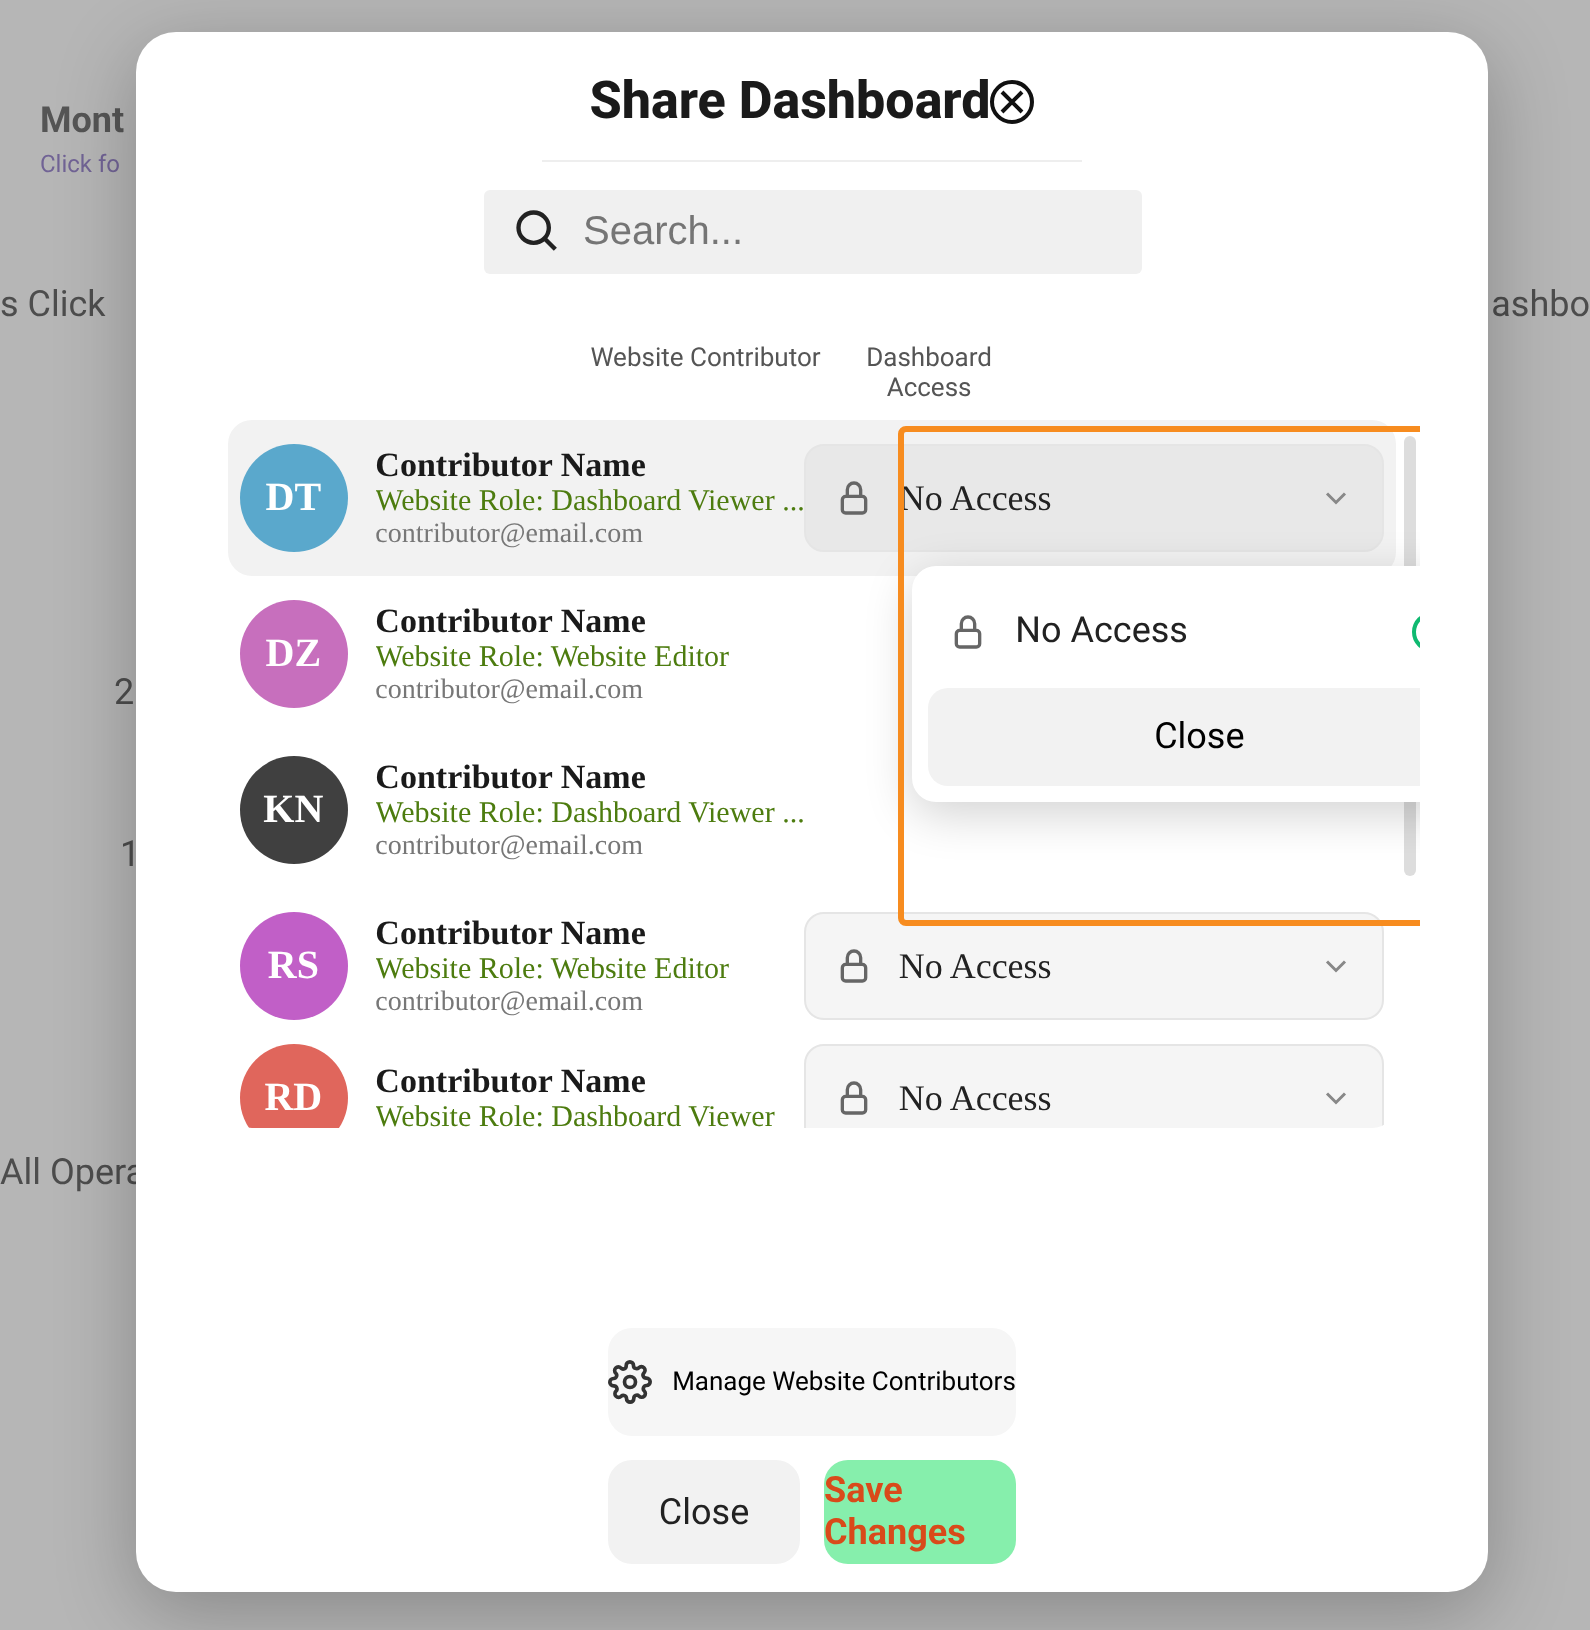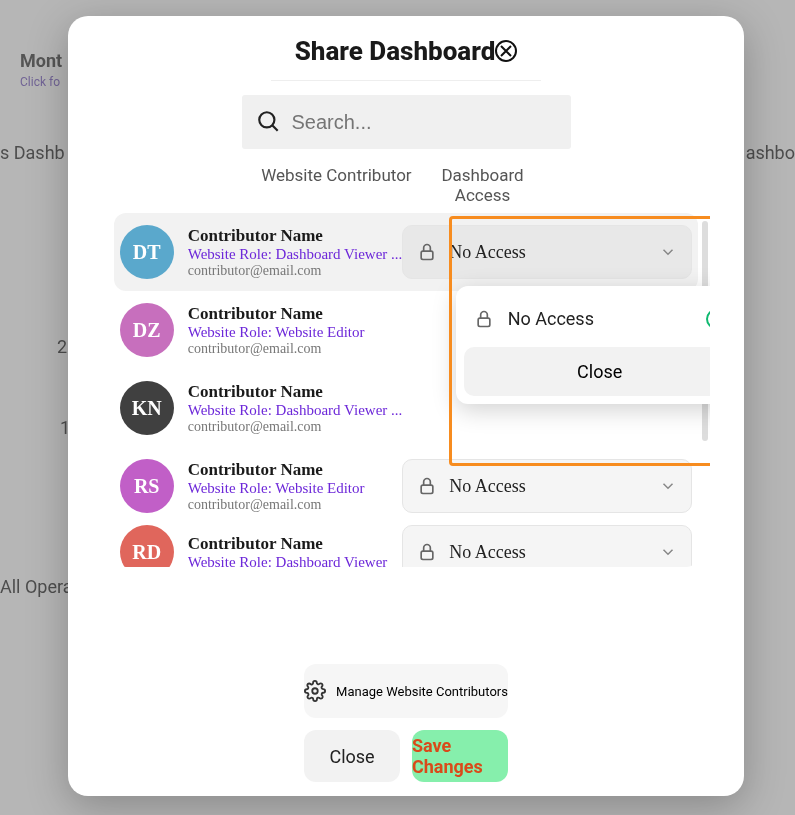--- a/index.html
+++ b/index.html
@@ -56,34 +56,34 @@
       cursor: pointer;
     }
     .close-x svg { width: 12px; height: 12px; }
     .search-wrap { padding: 14px 12px 8px 12px; }
     .search-box {
       background: #f0f0f0;
       border-radius: 3px;
       display: flex;
       align-items: center;
       padding: 10px 14px;
-      height: 54px;
+      height: 42px;
     }
     .search-box svg { width: 26px; height: 26px; stroke: #222; fill:none; stroke-width:2; }
     .search-box input {
       border: none; background: transparent;
       font-size: 20px; color: #777;
       margin-left: 10px; flex: 1;
       outline: none;
     }
     .columns-header {
       display: flex;
       padding: 8px 12px 8px 12px;
     }
-    .col-left, .col-right { font-size: 17px; color: #555; text-align: center; }
+    .col-left, .col-right { font-size: 13px; color: #555; text-align: center; margin-top: 19px; }
     .col-left { flex: 1.1; }
     .col-right { flex: 1; }
     .list {
       flex: 1;
       overflow: hidden;
       padding: 0 12px;
       position: relative;
     }
     .scrollbar {
       position: absolute;
@@ -102,21 +102,21 @@
     .row.selected { background: #f2f2f2; }
     .avatar {
       width: 54px; height: 54px;
       border-radius: 50%;
       display: flex; align-items: center; justify-content: center;
       color: #fff; font-size: 20px; font-weight: 600;
       flex-shrink: 0;
     }
     .info { margin-left: 14px; flex: 1; min-width: 0; }
     .name { font-size: 17px; font-weight: 700; color: #1a1a1a; }
-    .role { font-size: 15px; color: #6d28d9; white-space: nowrap; overflow: hidden; text-overflow: ellipsis; max-width: 230px; }
+    .role { font-size: 15px; color: #4d7c0f; white-space: nowrap; overflow: hidden; text-overflow: ellipsis; max-width: 230px; }
     .email { font-size: 14px; color: #777; }
     .access {
       width: 290px; flex-shrink: 0;
       display: flex; align-items: center;
     }
     .access-select {
       flex: 1;
       background: #f5f5f5;
       border: 1px solid #e5e5e5;
       border-radius: 10px;
@@ -209,21 +209,21 @@
     }
     .btn-close { background: #f2f2f2; color: #222; }
     .btn-save { background: #86efac; color: #d94a1a; font-weight: 700; }
   </style>
 </head>
 <body>
 
 <div class="bg-content">
   <div class="bg-title">Mont</div>
   <div class="bg-sub">Click fo</div>
-  <div class="bg-text" style="left:0; top:142px;">s Dashb</div>
+  <div class="bg-text" style="left:0; top:142px;">s Click</div>
   <div class="bg-text" style="right:0; top:142px;margin-left:39px;">ashbo</div>
   <div class="bg-text" style="left:57px; top:336px;">2</div>
   <div class="bg-text" style="left:60px; top:417px;">1</div>
   <div class="bg-text" style="left:0; top:576px;">All Opera</div>
 </div>
 
 <div class="backdrop"></div>
 
 <div class="modal">
   <div class="modal-header">

